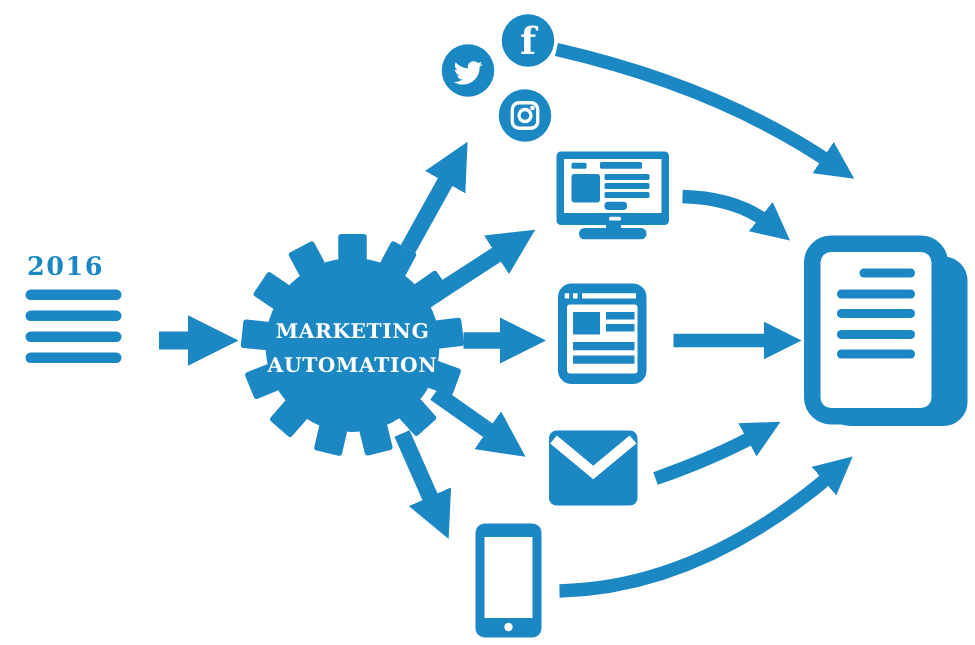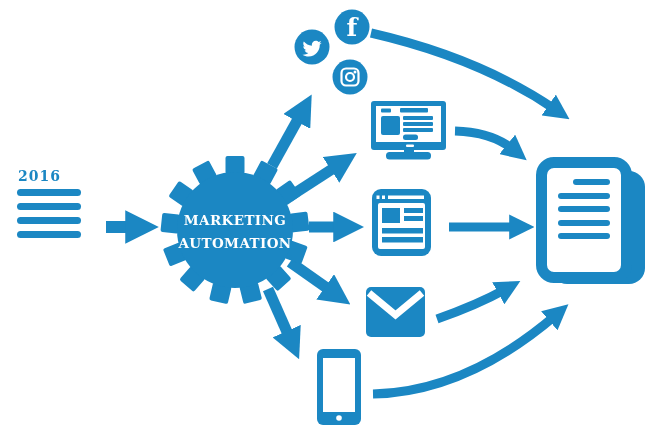--- a/index.html
+++ b/index.html
@@ -2,21 +2,21 @@
 <html><head>
 <meta charset="utf-8">
 <style>
   html,body{margin:0;padding:0;background:#ffffff;}
   #stage{position:relative;width:650px;height:430px;background:#ffffff;overflow:hidden;
          font-family:"DejaVu Serif", serif;}
   .abs{position:absolute;}
   
   #source-doc{left:7px;top:161px;width:64px;height:99px;background:#fff;
 яne    border:11px solid #1b87c3;border-radius:20px;padding:5px 10px;}
-  #source-doc .doc-label{display:block;color:#1b87c3;font-weight:bold;font-size:14px;
+  #source-doc .doc-label{display:block;color:#1b87c3;font-weight:bold;font-size:17px;
     letter-spacing:1px;margin:2px 0 5px 1px;}
   .bar{background:#1b87c3;border-radius:3.5px;height:7px;margin-bottom:7px;}
   
   #output-back{left:551px;top:171px;width:94px;height:113px;background:#1b87c3;border-radius:16px;}
   #output-doc{left:536px;top:157px;width:52px;height:82px;background:#fff;
     border:11px solid #1b87c3;border-radius:18px;padding:11px 11px;}
   #output-doc .bar{height:6px;margin-bottom:7.5px;}
   #output-doc .bar.short{width:72%;margin-left:auto;}
   svg text{font-family:"DejaVu Serif", serif;}
 </style>

